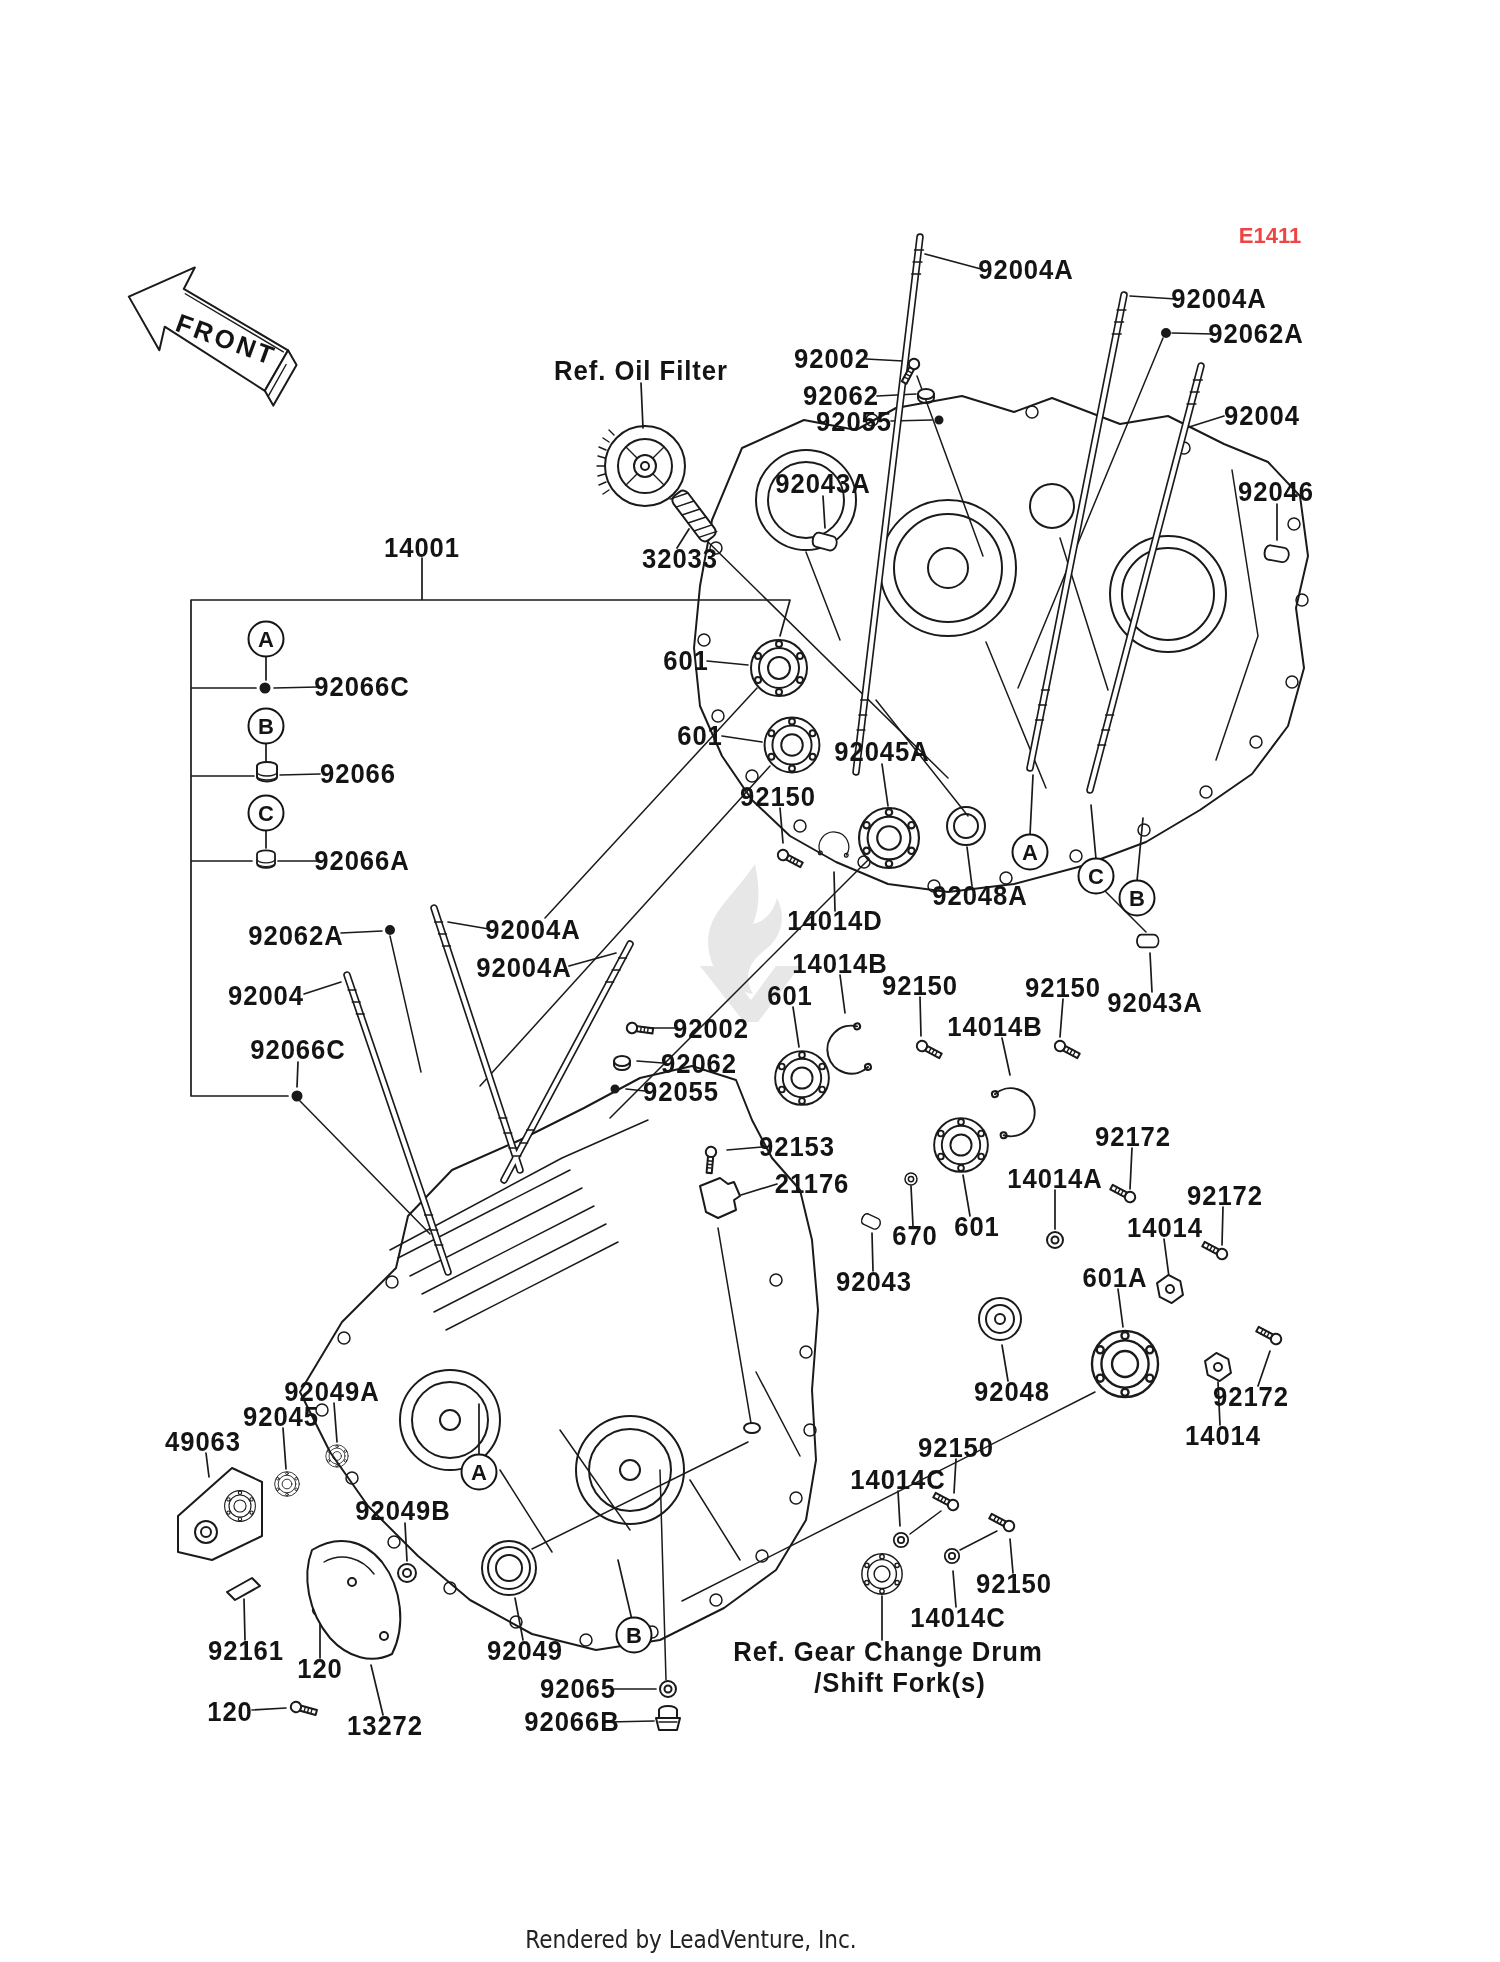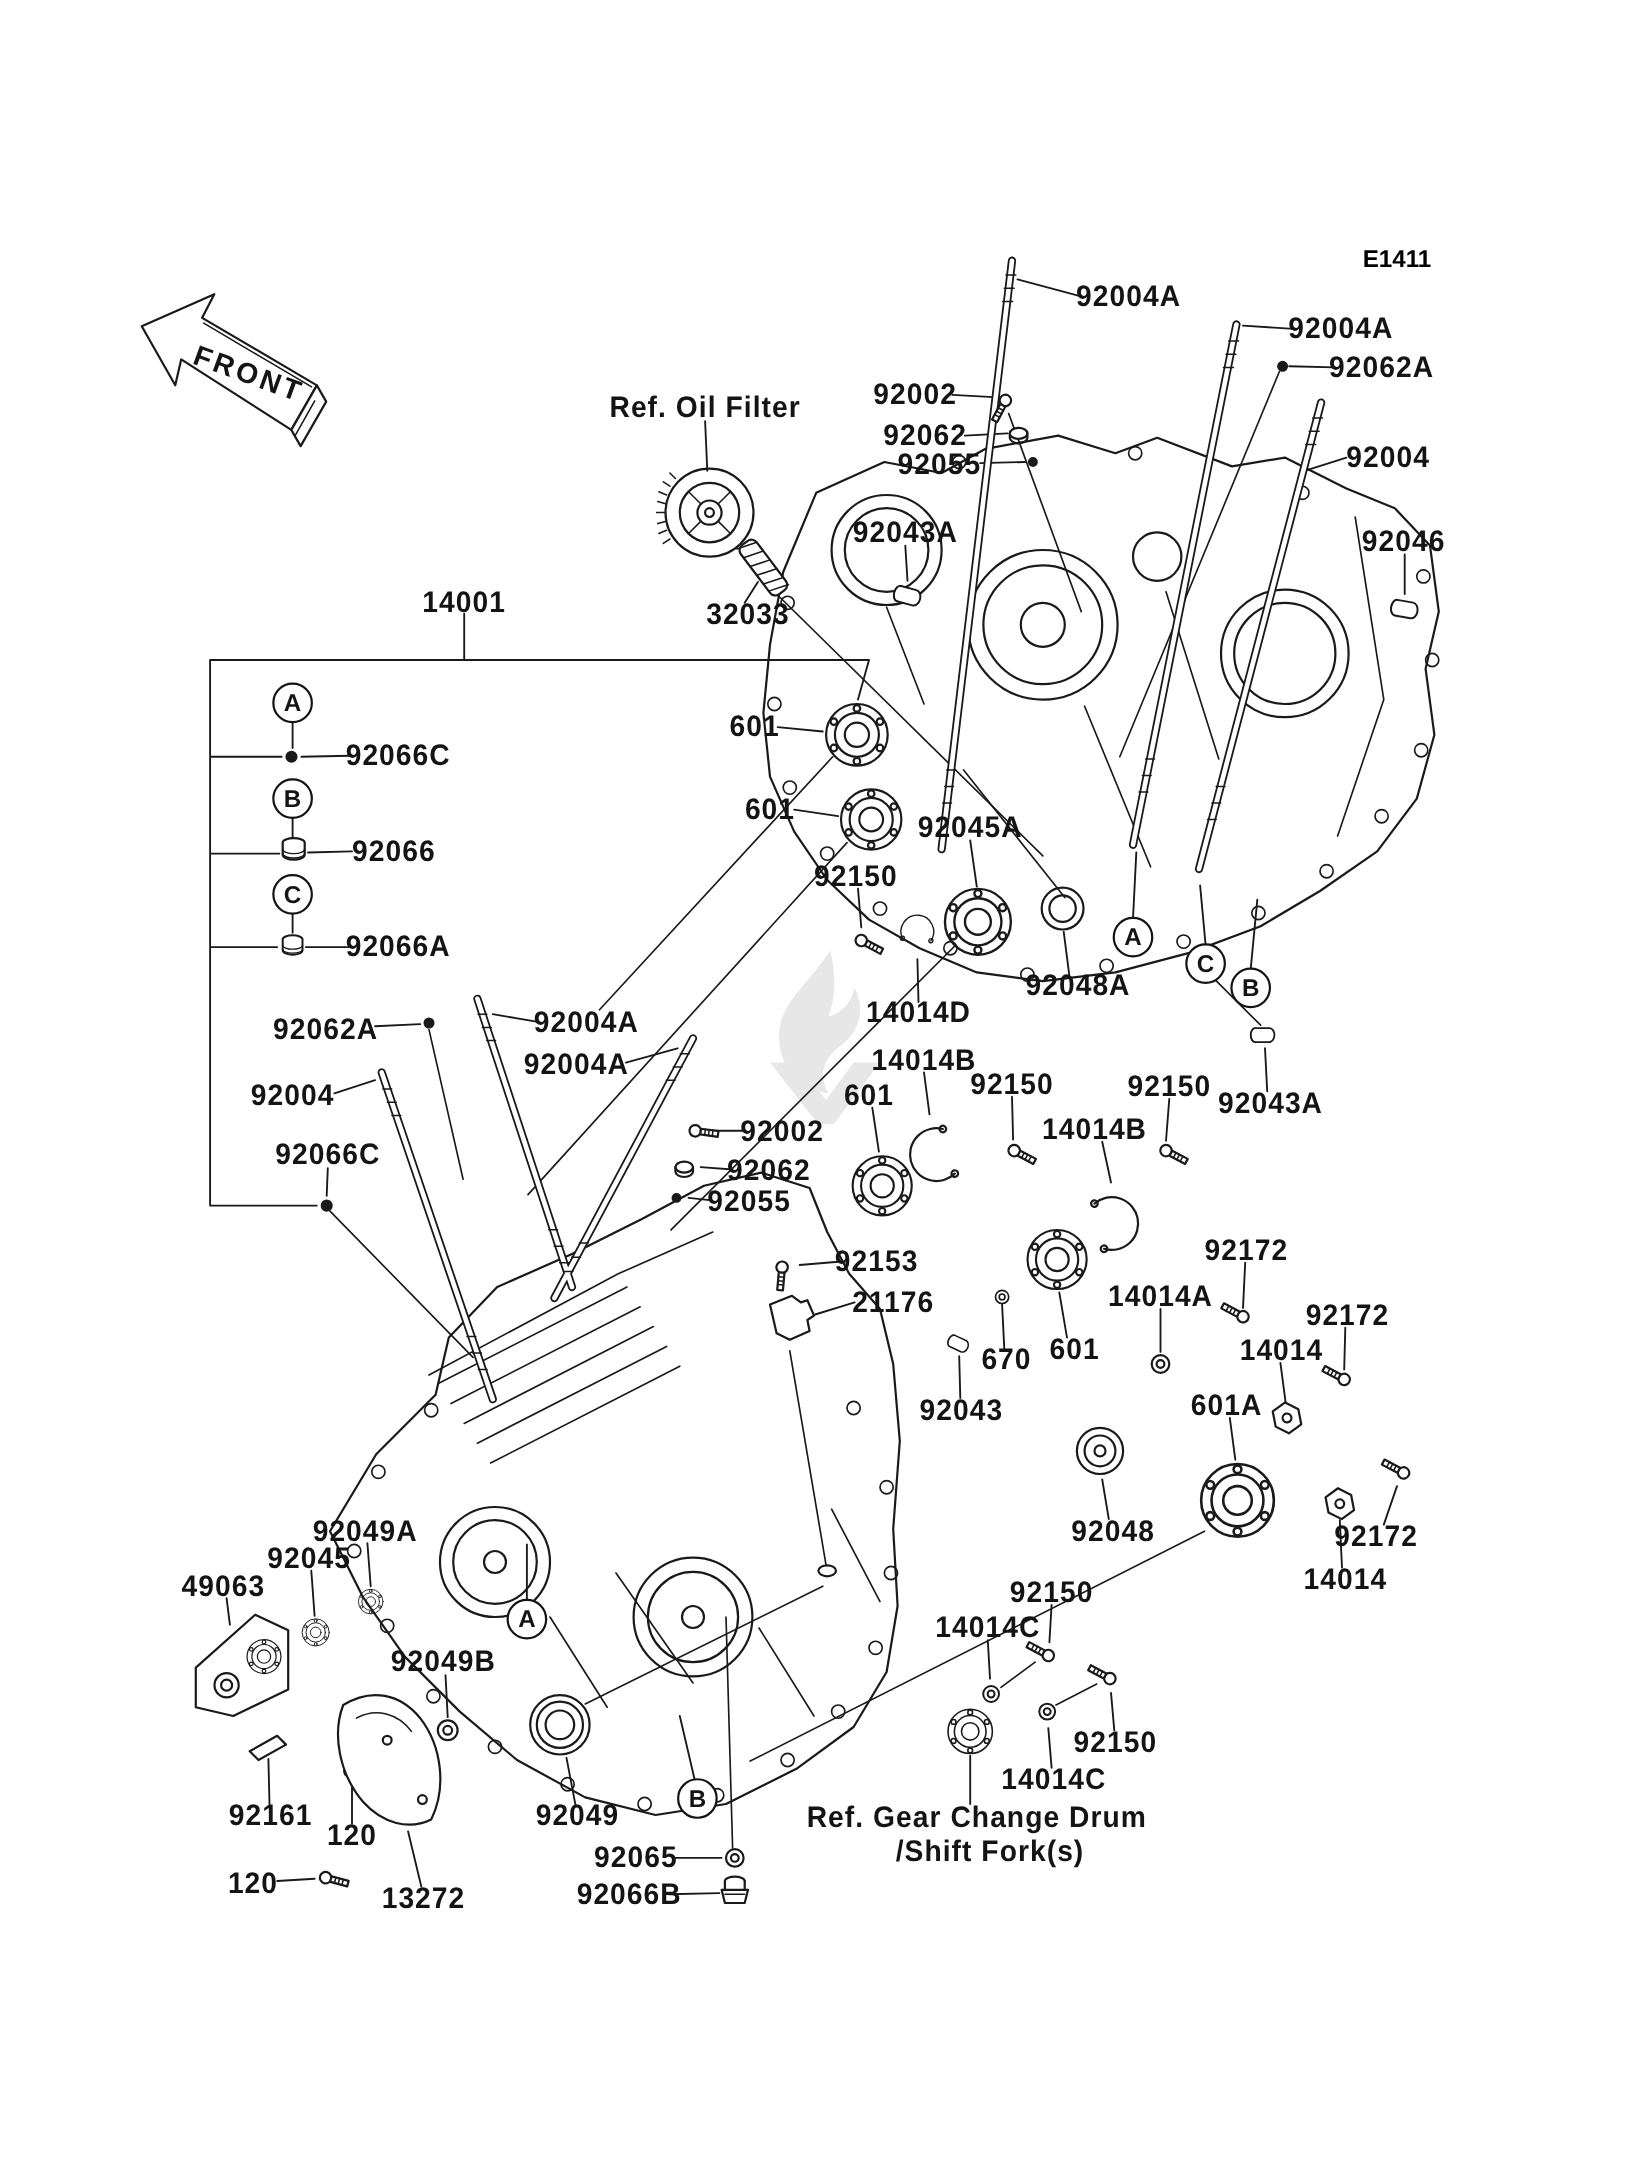--- a/index.html
+++ b/index.html
@@ -6,21 +6,21 @@
   #canvas{position:relative;width:1500px;height:1962px;background:#fff;overflow:hidden;
           font-family:"Liberation Sans",sans-serif;}
   #lineart{position:absolute;left:0;top:0;}
   .layer{position:absolute;left:0;top:0;width:100%;height:100%;pointer-events:none;}
   .part-label{position:absolute;transform:translate(-50%,-50%) scaleX(.95);white-space:nowrap;
       font:700 27px "Liberation Sans",sans-serif;letter-spacing:1px;color:#141414;}
   .callout{position:absolute;width:33px;height:33px;transform:translate(-50%,-50%);
       border:2.5px solid #141414;border-radius:50%;background:#fff;color:#141414;
       font:700 22px "Liberation Sans",sans-serif;display:flex;align-items:center;justify-content:center;}
   .small-note{position:absolute;transform:translate(-50%,-50%);white-space:nowrap;
-      font:700 22px "Liberation Sans",sans-serif;color:#000000;}
+      font:700 22px "Liberation Sans",sans-serif;color:#ef4444;}
   .ref-label{position:absolute;transform:translate(-50%,-50%) scaleX(.95);white-space:nowrap;
       font:700 27px "Liberation Sans",sans-serif;letter-spacing:1px;color:#141414;}
   #watermark-text{position:absolute;left:474px;top:1080px;
       font:700 42px "Liberation Sans",sans-serif;letter-spacing:19px;color:#e5e5e5;}
   #footer-credit{position:absolute;left:441px;top:1926px;width:500px;text-align:center;
       font:400 24px "DejaVu Sans",sans-serif;color:#222;
       font-stretch:condensed;}
 </style>
 </head>
 <body>
@@ -414,14 +414,15 @@
       <div class="callout" style="left: 1096px; top: 876px;">C</div>
       <div class="callout" style="left: 1137px; top: 898px;">B</div>
       <div class="callout" style="left: 479px; top: 1472px;">A</div>
       <div class="callout" style="left: 634px; top: 1635px;">B</div>
     </div>
 
 <div class="small-note" style="left:1270px;top:236px;">E1411</div>
 <div class="ref-label" style="left:641px;top:371px;">Ref. Oil Filter</div>
 <div class="ref-label" style="left:888px;top:1652px;">Ref. Gear Change Drum</div>
 <div class="ref-label" style="left:900px;top:1683px;">/Shift Fork(s)</div>
+<div id="footer-credit">Rendered by LeadVenture, Inc.</div>
 
 </div>
 
 </body></html>

